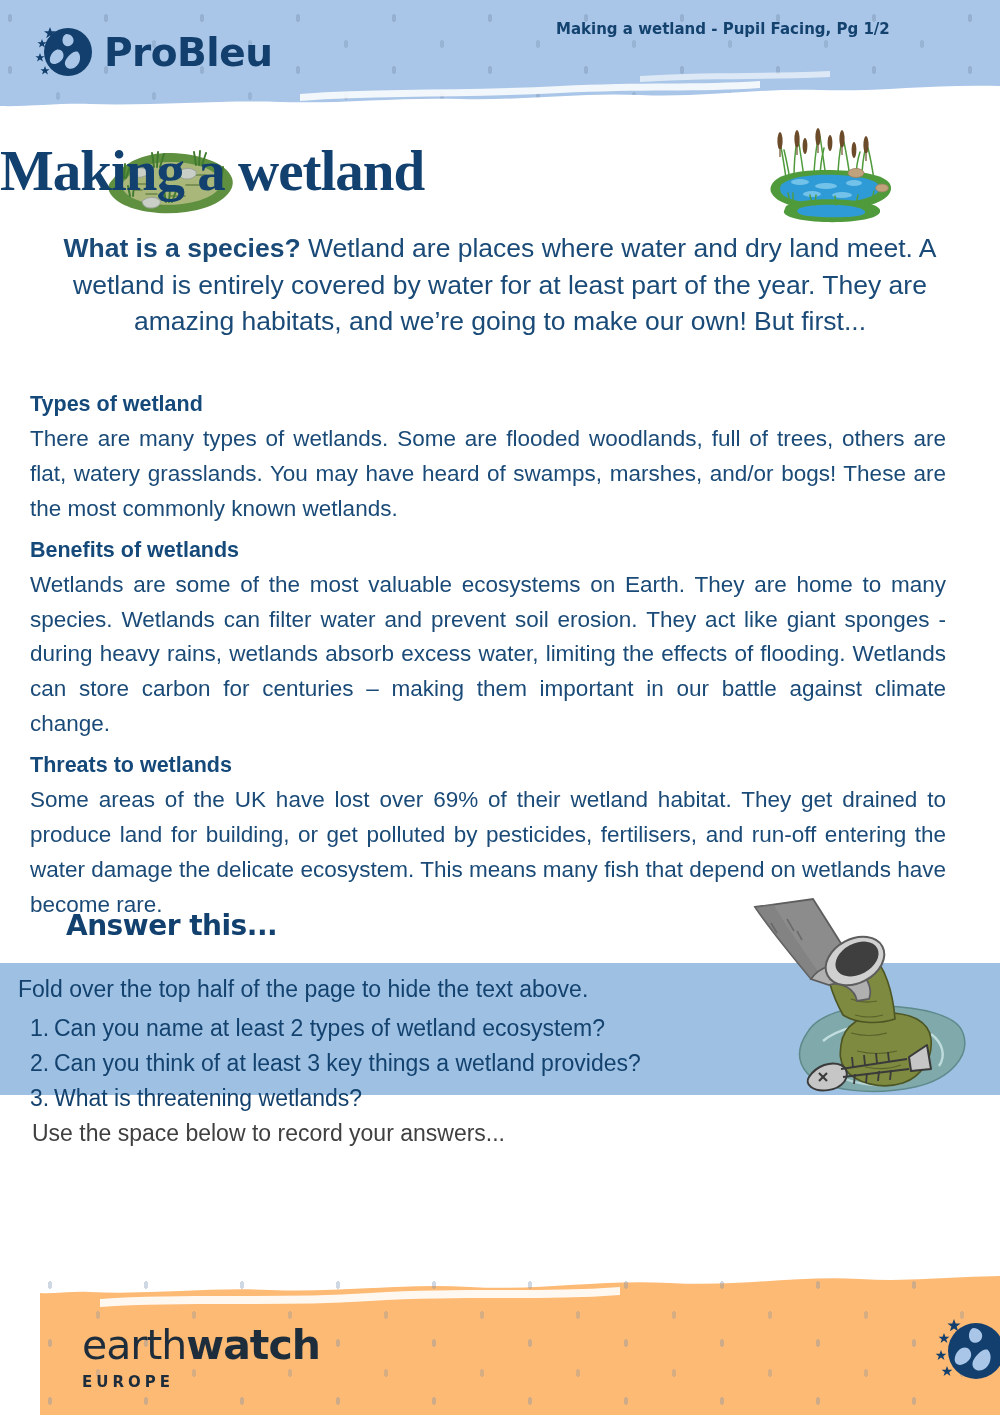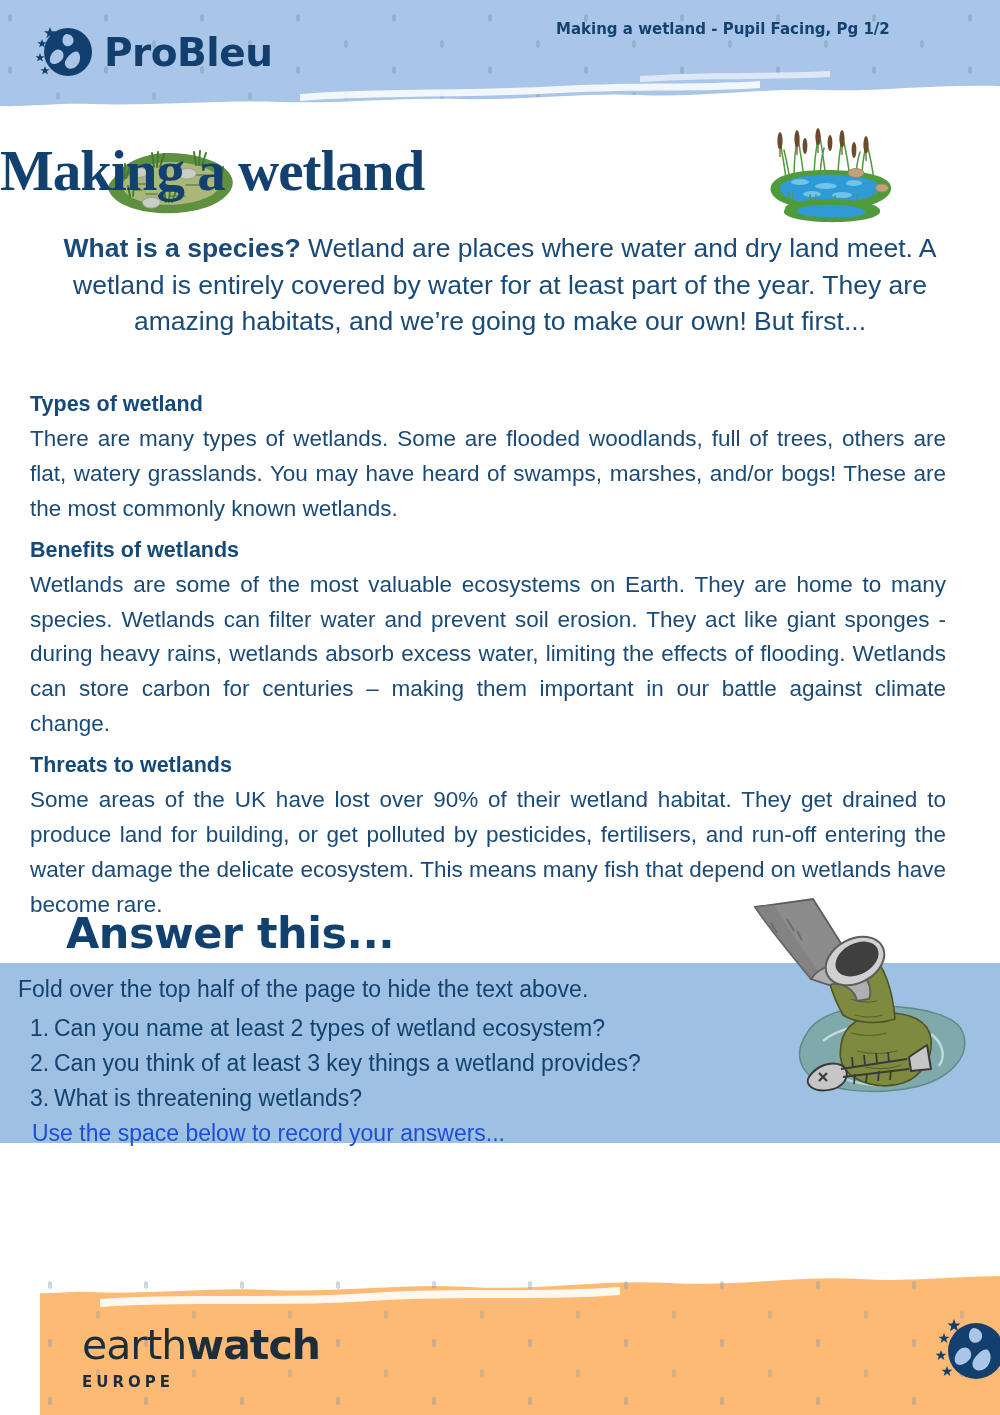--- a/index.html
+++ b/index.html
@@ -62,41 +62,41 @@
   }
   .sec-body{
     font-family:"Liberation Sans",sans-serif;
     font-size:22.5px;color:#1a4a77;line-height:1.55;text-align:justify;margin:0 0 9px 0;
   }
   .sec-body.last{margin-bottom:0;}
 
   
   .answer-title{
     position:absolute;left:66px;top:912px;
-    font-family:"DejaVu Sans",sans-serif;font-weight:bold;font-size:43px;color:#13416f;
+    font-family:"DejaVu Sans",sans-serif;font-weight:bold;font-size:28px;color:#13416f;
     letter-spacing:-.5px;line-height:1;
   }
   .answer-box{
-    position:absolute;left:0;top:963px;width:1000px;height:180px;background:#9dc0e3;
+    position:absolute;left:0;top:963px;width:1000px;height:132px;background:#9dc0e3;
   }
   .answer-lead{
     position:absolute;left:18px;top:12px;
     font-family:"Liberation Sans",sans-serif;font-size:23px;color:#13426e;line-height:1.3;
   }
   .qlist{
     position:absolute;left:30px;top:48px;margin:0;padding:0;list-style:none;
   }
   .qlist li{
     font-family:"Liberation Sans",sans-serif;font-size:23px;color:#13426e;line-height:1.52;
     display:flex;gap:2px;
   }
   .qnum{width:22px;flex:0 0 auto;}
   .answer-foot{
     position:absolute;left:32px;top:156px;
-    font-family:"Liberation Sans",sans-serif;font-size:23px;color:#1d4ed8;line-height:1.3;
+    font-family:"Liberation Sans",sans-serif;font-size:23px;color:#404040;line-height:1.3;
   }
 
   
   .pipe-art{position:absolute;left:745px;top:893px;width:255px;height:225px;}
 
   
   .footer-band{position:absolute;left:0;bottom:0;width:1000px;height:150px;background:#fdba74;overflow:hidden;margin-left:40px;}
   .footer-drops{position:absolute;left:0;top:0;width:100%;height:100%;
     background-image:
       radial-gradient(ellipse 4px 7px at 10px 12px, rgba(120,145,175,.5) 60%, rgba(120,145,175,0) 62%),
@@ -252,21 +252,21 @@
   </div>
 
   <div class="body-wrap">
     <h2 class="sec-head">Types of wetland</h2>
     <p class="sec-body">There are many types of wetlands. Some are flooded woodlands, full of trees, others are flat, watery grasslands. You may have heard of swamps, marshes, and/or bogs! These are the most commonly known wetlands.</p>
 
     <h2 class="sec-head">Benefits of wetlands</h2>
     <p class="sec-body">Wetlands are some of the most valuable ecosystems on Earth. They are home to many species. Wetlands can filter water and prevent soil erosion. They act like giant sponges - during heavy rains, wetlands absorb excess water, limiting the effects of flooding. Wetlands can store carbon for centuries – making them important in our battle against climate change.</p>
 
     <h2 class="sec-head">Threats to wetlands</h2>
-    <p class="sec-body last">Some areas of the UK have lost over 90% of their wetland habitat. They get drained to produce land for building, or get polluted by pesticides, fertilisers, and run-off entering the water damage the delicate ecosystem. This means many fish that depend on wetlands have become rare.</p>
+    <p class="sec-body last">Some areas of the UK have lost over 69% of their wetland habitat. They get drained to produce land for building, or get polluted by pesticides, fertilisers, and run-off entering the water damage the delicate ecosystem. This means many fish that depend on wetlands have become rare.</p>
   </div>
 
   <div class="answer-title">Answer this...</div>
 
   <div class="answer-box">
     <div class="answer-lead">Fold over the top half of the page to hide the text above.</div>
     <ul class="qlist">
       <li>
         <span class="qnum">1.</span>
         <span>Can you name at least 2 types of wetland ecosystem?</span>

